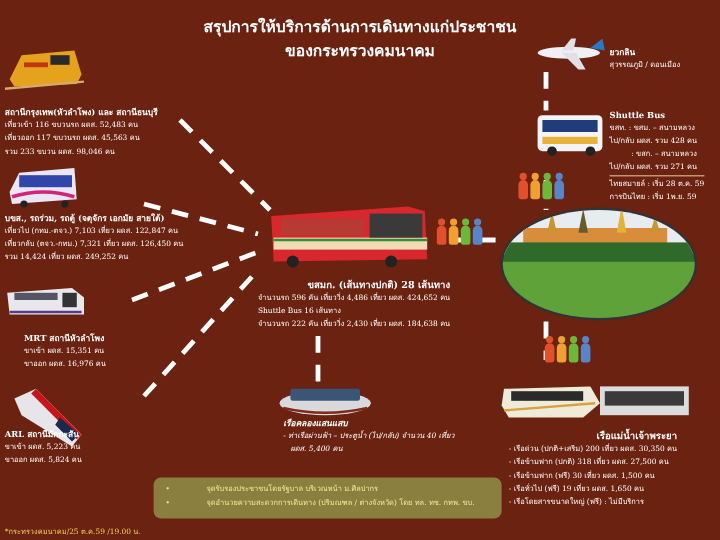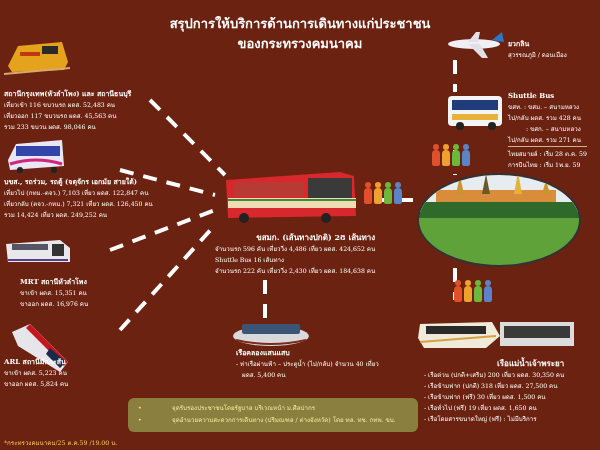--- a/index.html
+++ b/index.html
@@ -133,21 +133,21 @@
   <div>จำนวนรถ 222 คัน เที่ยววิ่ง 2,430 เที่ยว ผดส. 184,638 คน</div>
 </div>
 
 <div class="abs" style="left:232px;top:318px;">
   <svg width="78" height="30">
     <ellipse cx="39" cy="18" rx="38" ry="10" fill="#d9d9dc"></ellipse>
     <rect x="10" y="6" width="58" height="10" rx="2" fill="#3b5577"></rect>
     <path d="M4,22 Q39,30 74,22" stroke="#7c2a1a" stroke-width="2" fill="none"></path>
   </svg>
 </div>
-<div class="abs txt" style="left:236px;top:347px;">
+<div class="abs txt" style="left:236px;top:347px;font-style:italic;">
   <div class="hd">เรือคลองแสนแสบ</div>
   <div>- ท่าเรือผ่านฟ้า – ประตูน้ำ (ไป/กลับ) จำนวน 40 เที่ยว</div>
   <div style="padding-left:6px;">ผดส. 5,400 คน</div>
 </div>
 
 <div class="abs" style="left:446px;top:30px;">
   <svg width="60" height="30">
     <ellipse cx="28" cy="14" rx="26" ry="5" fill="#f0f0f4"></ellipse>
     <polygon points="46,10 56,2 58,12" fill="#2a78c8"></polygon>
     <polygon points="22,14 36,28 42,28 34,14" fill="#e0e0e6"></polygon>

